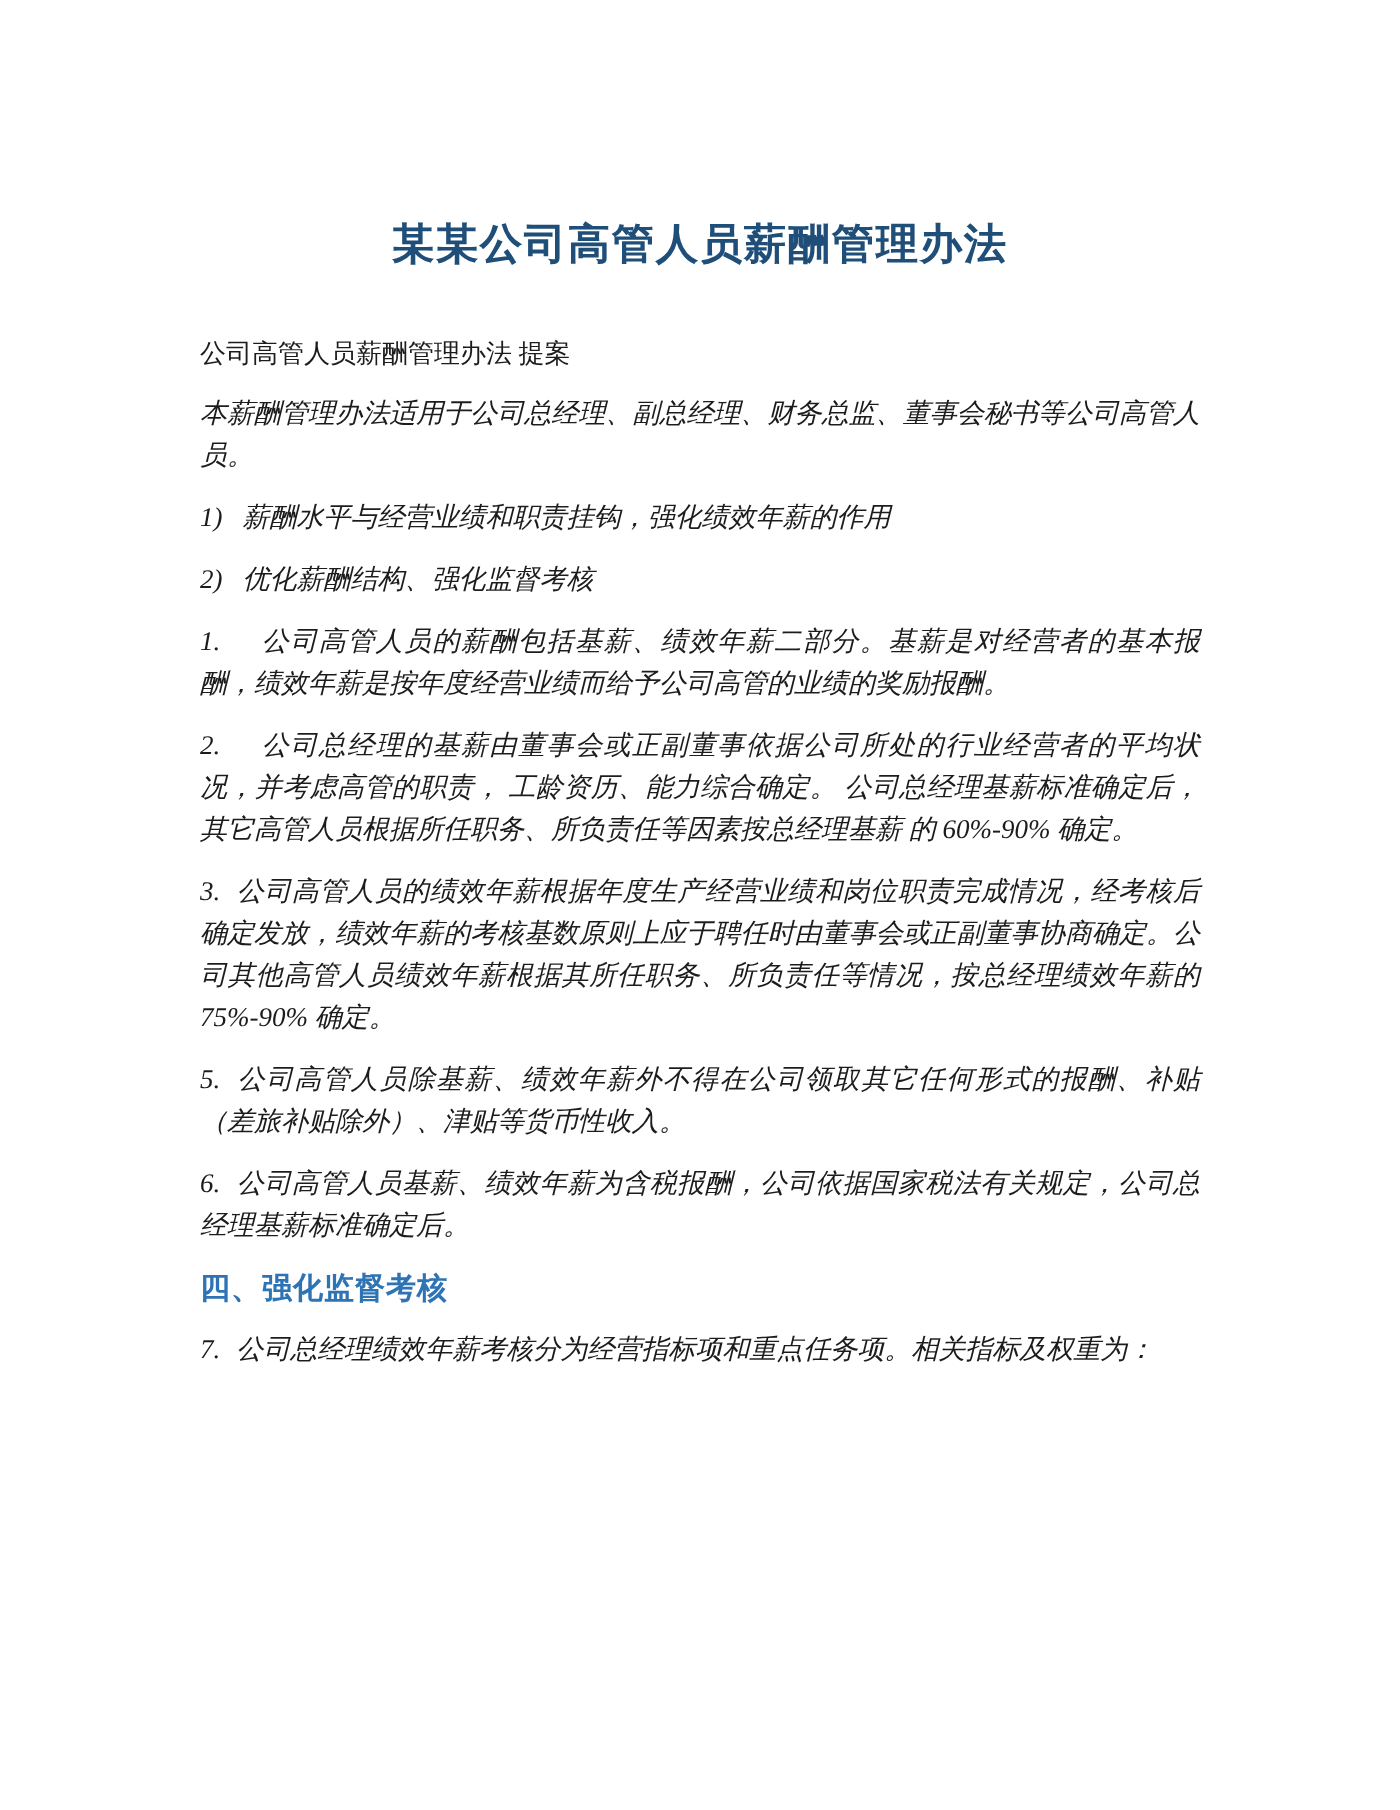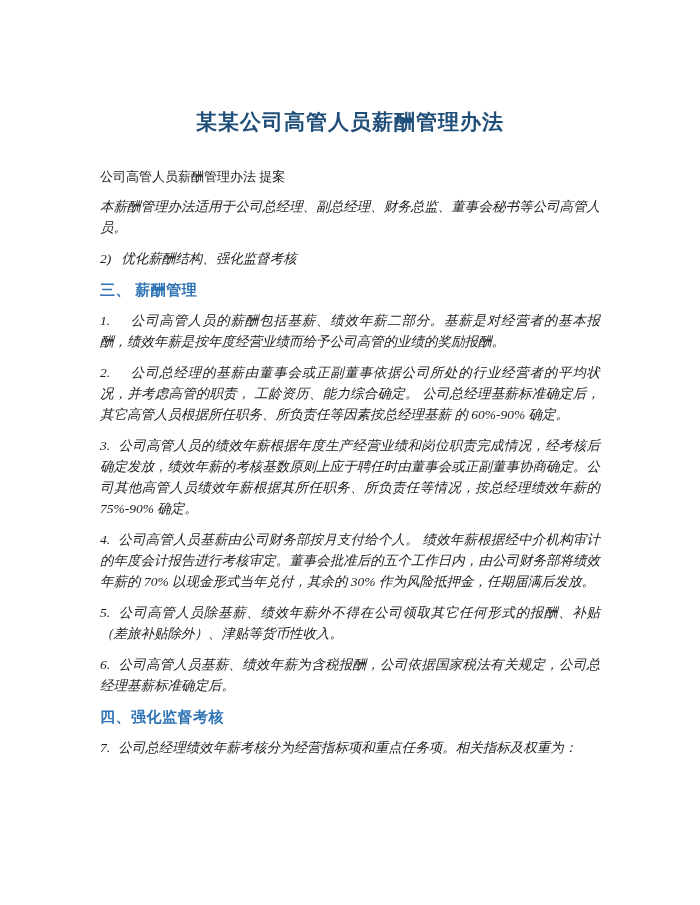--- a/index.html
+++ b/index.html
@@ -55,26 +55,25 @@
 <body>
 
 <div class="page">
 
   <h1 class="doc-title">某某公司高管人员薪酬管理办法</h1>
 
   <p class="subtitle">公司高管人员薪酬管理办法 提案</p>
 
   <p class="body">本薪酬管理办法适用于公司总经理、副总经理、财务总监、董事会秘书等公司高管人员。</p>
 
+  <p class="body"><span class="num mid">1)</span><span>薪酬水平与经营业绩和职责挂钩，强化绩效年薪的作用</span></p>
   <p class="body"><span class="num mid">2)</span><span>优化薪酬结构、强化监督考核</span></p>
 
-  <h2 class="section-heading">三、 薪酬管理</h2>
   <p class="body"><span class="num wide">1.</span><span>公司高管人员的薪酬包括基薪、绩效年薪二部分。基薪是对经营者的基本报酬，绩效年薪是按年度经营业绩而给予公司高管的业绩的奖励报酬。</span></p>
   <p class="body"><span class="num wide">2.</span><span>公司总经理的基薪由董事会或正副董事依据公司所处的行业经营者的平均状况，并考虑高管的职责， 工龄资历、能力综合确定。 公司总经理基薪标准确定后，其它高管人员根据所任职务、所负责任等因素按总经理基薪 的 60%-90% 确定。</span></p>
   <p class="body"><span class="num narrow">3.</span><span>公司高管人员的绩效年薪根据年度生产经营业绩和岗位职责完成情况，经考核后确定发放，绩效年薪的考核基数原则上应于聘任时由董事会或正副董事协商确定。公司其他高管人员绩效年薪根据其所任职务、所负责任等情况，按总经理绩效年薪的 75%-90% 确定。</span></p>
-  <p class="body"><span class="num narrow">4.</span><span>公司高管人员基薪由公司财务部按月支付给个人。 绩效年薪根据经中介机构审计的年度会计报告进行考核审定。董事会批准后的五个工作日内，由公司财务部将绩效年薪的 70% 以现金形式当年兑付，其余的 30% 作为风险抵押金，任期届满后发放。</span></p>
   <p class="body"><span class="num narrow">5.</span><span>公司高管人员除基薪、绩效年薪外不得在公司领取其它任何形式的报酬、补贴（差旅补贴除外）、津贴等货币性收入。</span></p>
   <p class="body"><span class="num narrow">6.</span><span>公司高管人员基薪、绩效年薪为含税报酬，公司依据国家税法有关规定，公司总经理基薪标准确定后。</span></p>
 
   <h2 class="section-heading">四、强化监督考核</h2>
   <p class="body"><span class="num narrow">7.</span><span>公司总经理绩效年薪考核分为经营指标项和重点任务项。相关指标及权重为：</span></p>
 
 </div>
 
 </body></html>

